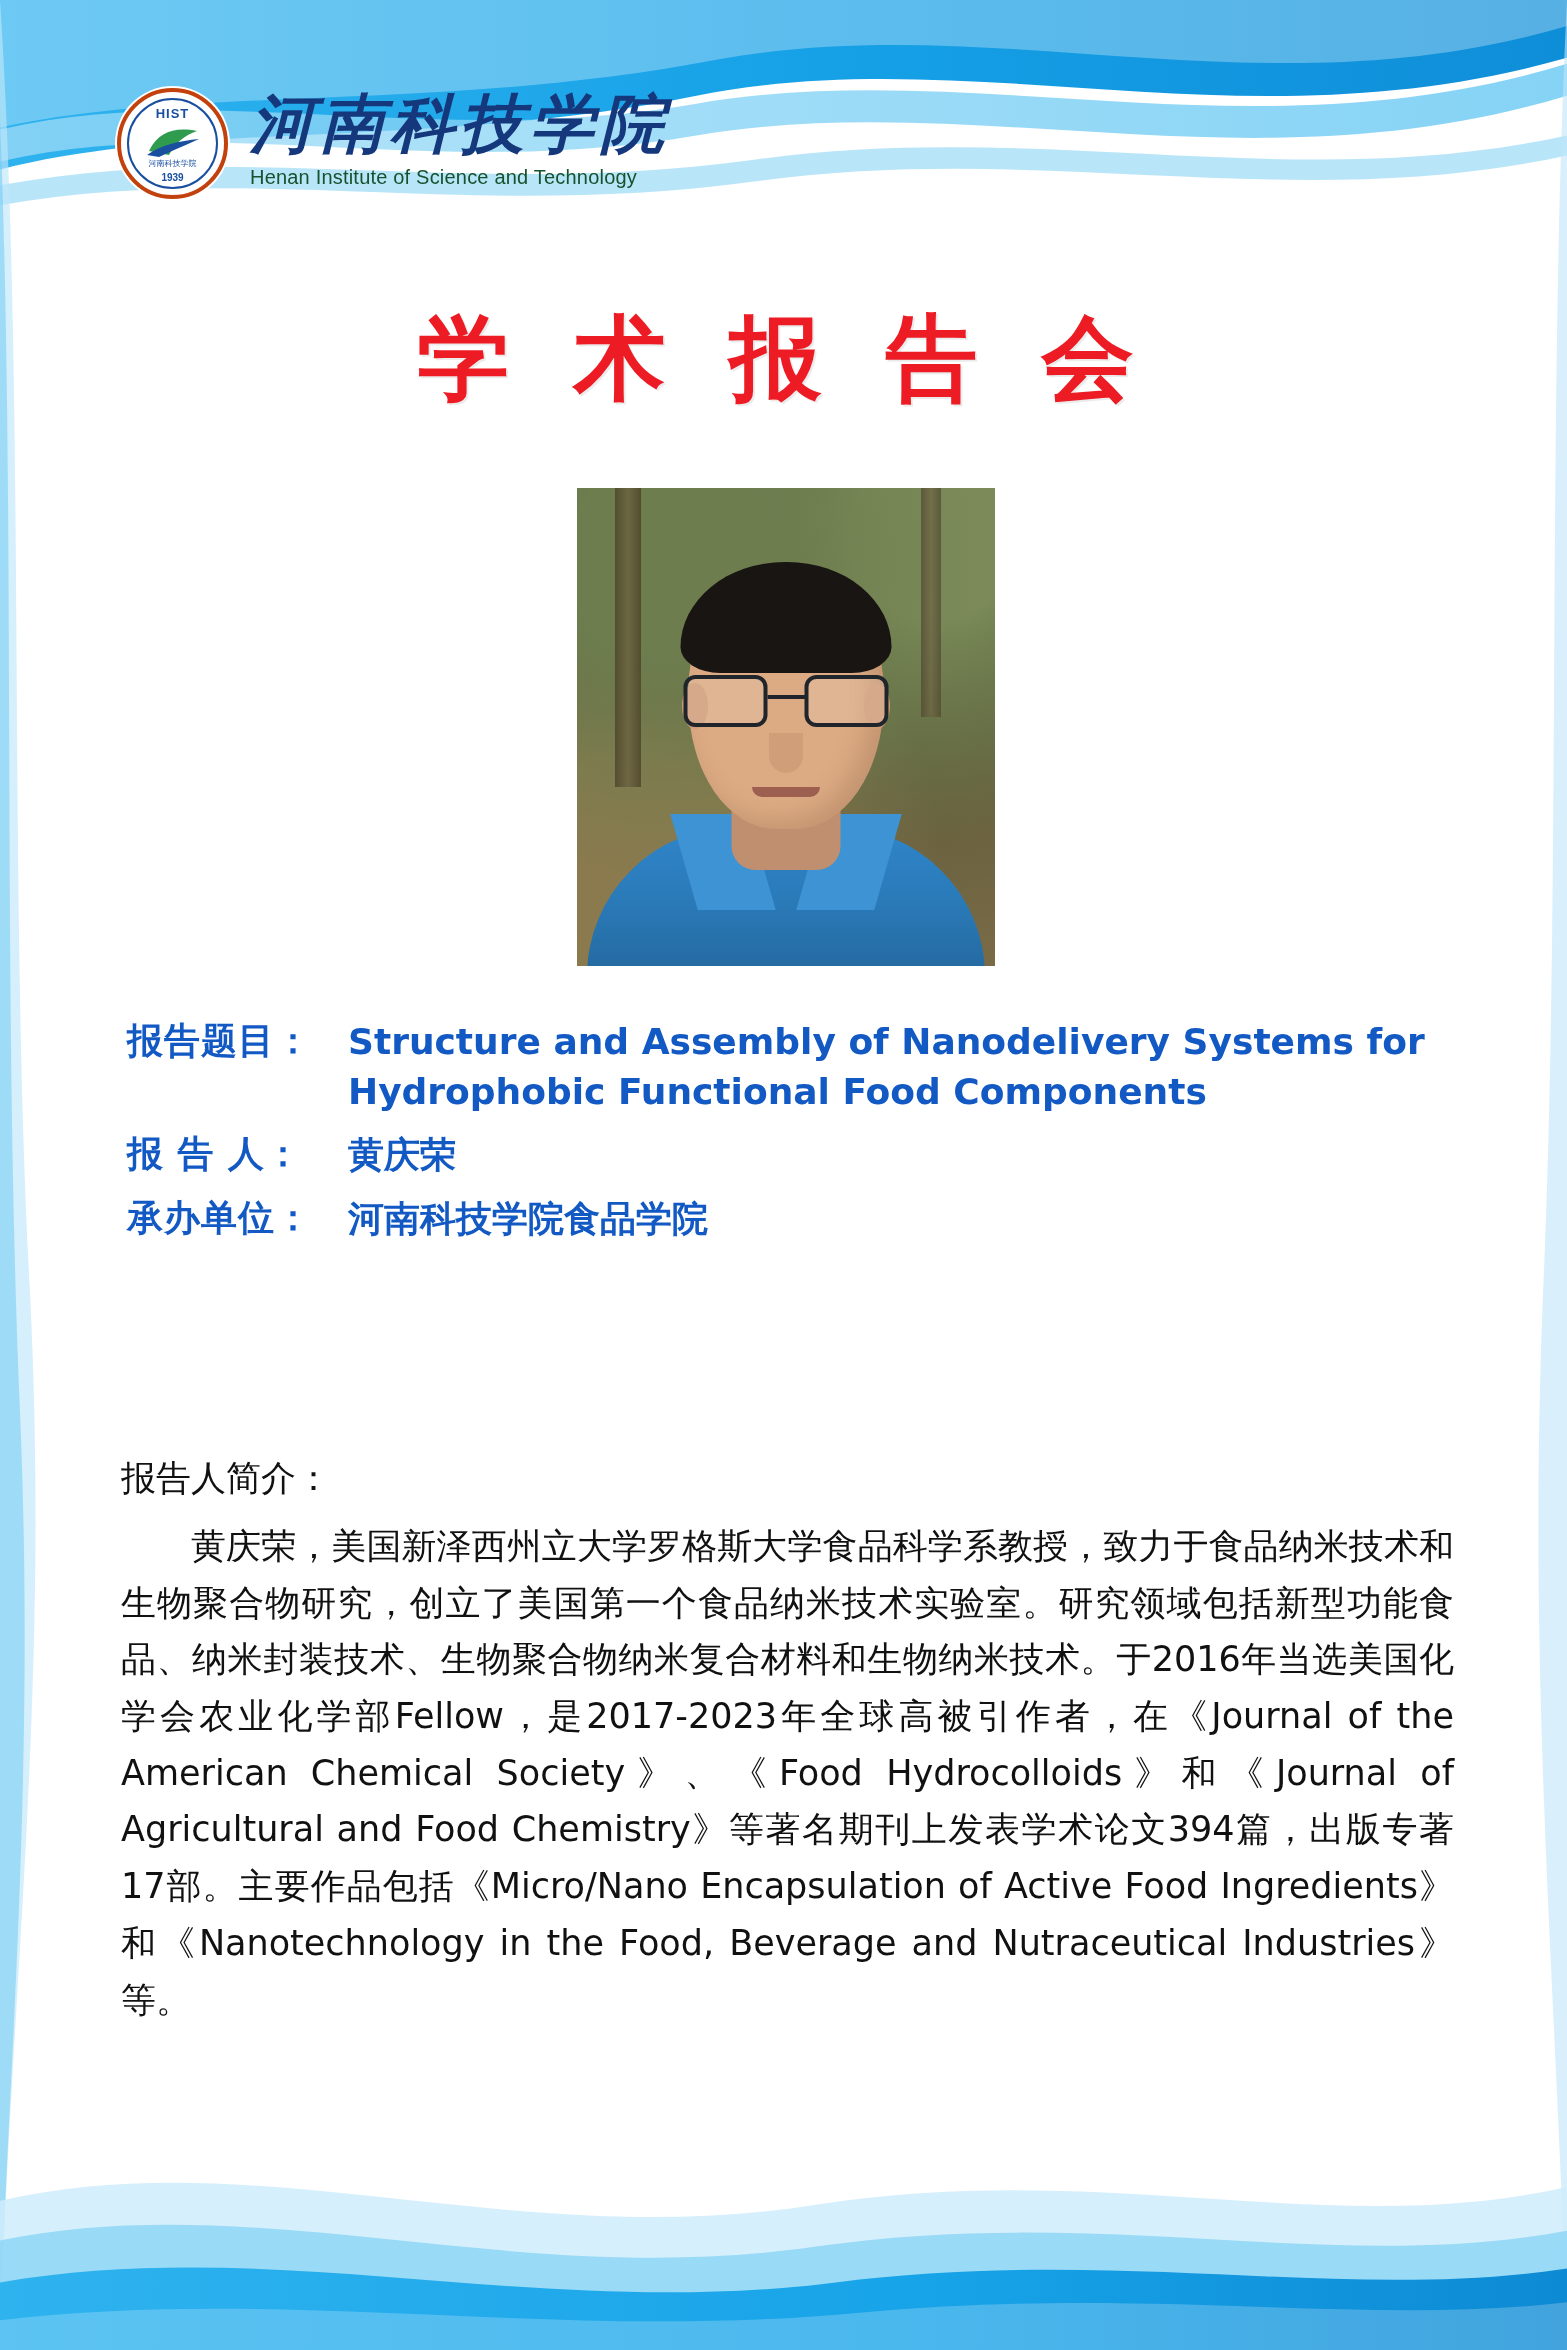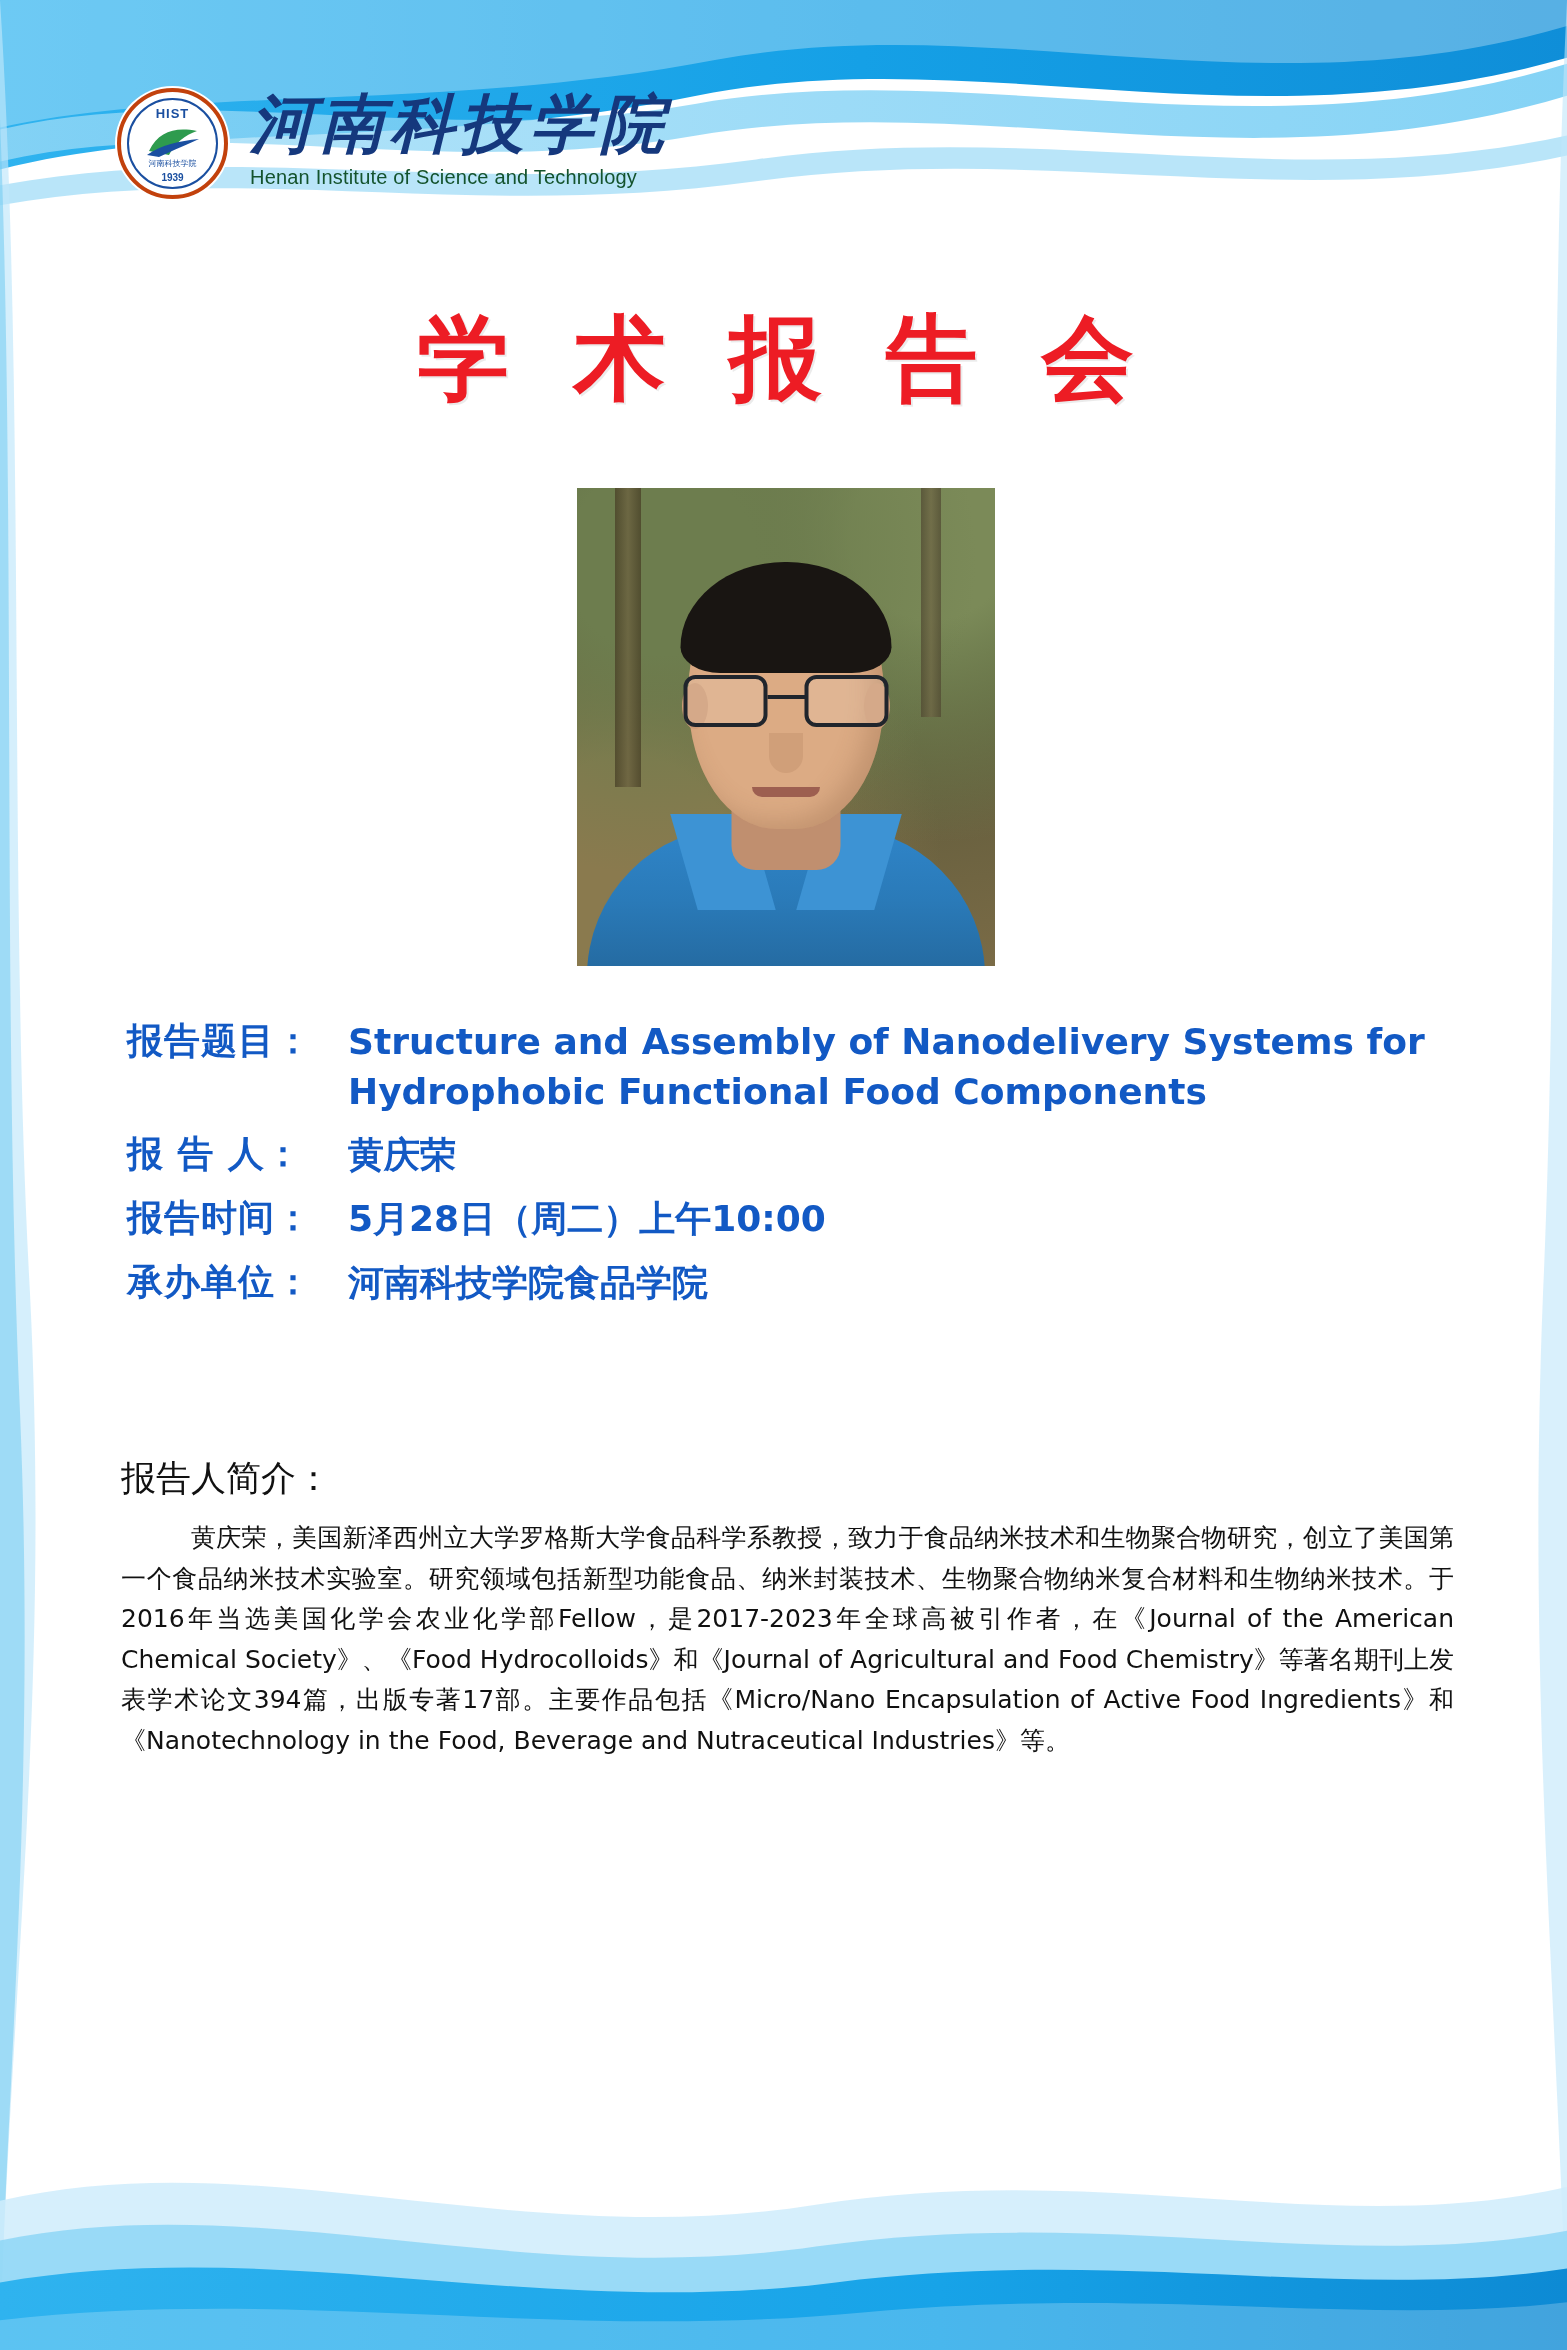--- a/index.html
+++ b/index.html
@@ -301,21 +301,21 @@
     z-index: 5;
   }
   .bio-head {
     font-family: "DejaVu Sans", sans-serif;
     font-size: 35px;
     color: #111111;
     margin-bottom: 16px;
   }
   .bio-body {
     font-family: "DejaVu Sans", sans-serif;
-    font-size: 25px;
+    font-size: 35px;
     color: #111111;
     line-height: 1.62;
     text-align: justify;
     text-align-last: left;
     text-indent: 70px;
     word-break: break-word;
   }
 </style>
 </head>
 <body>
@@ -408,24 +408,20 @@
     <div class="info-row">
       <div class="info-label">报告题目：</div>
       <div class="info-value title-val">Structure and Assembly of Nanodelivery Systems for Hydrophobic Functional Food Components</div>
     </div>
 
     <div class="info-row">
       <div class="info-label">报 告 人：</div>
       <div class="info-value">黄庆荣</div>
     </div>
 
-    <div class="info-row">
-      <div class="info-label">报告时间：</div>
-      <div class="info-value">5月28日（周二）上午10:00</div>
-    </div>
 
 
     <div class="info-row">
       <div class="info-label">承办单位：</div>
       <div class="info-value">河南科技学院食品学院</div>
     </div>
 
   </div>
 
   <div class="bio">

